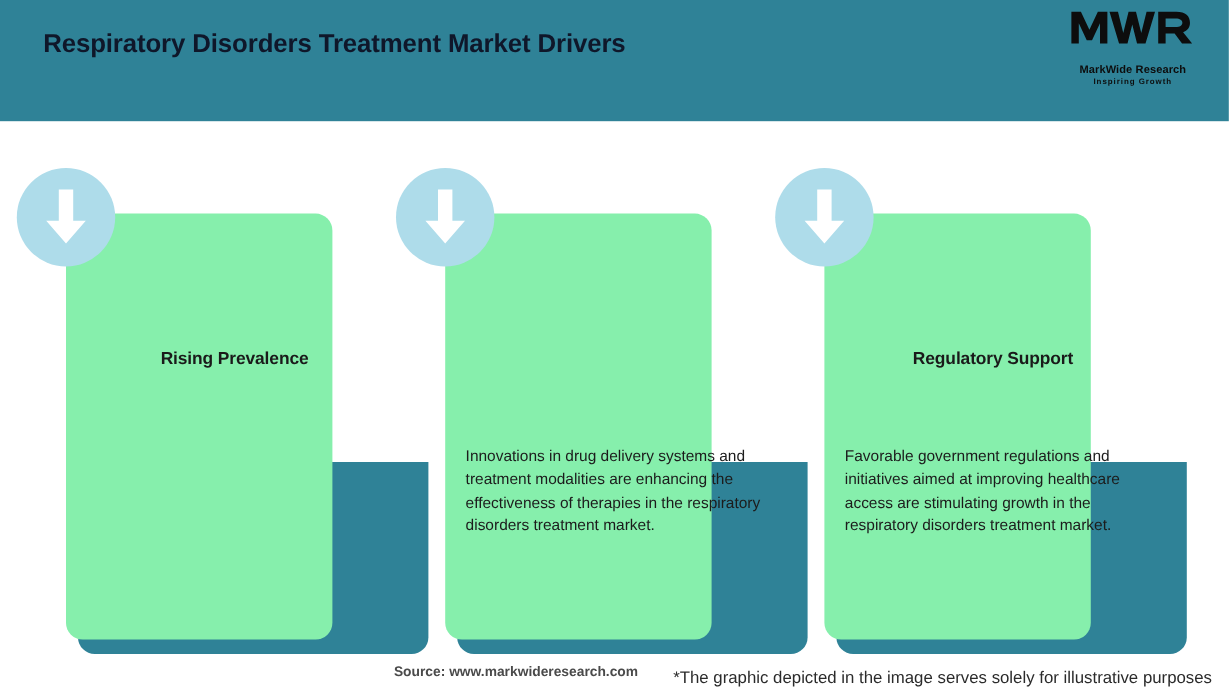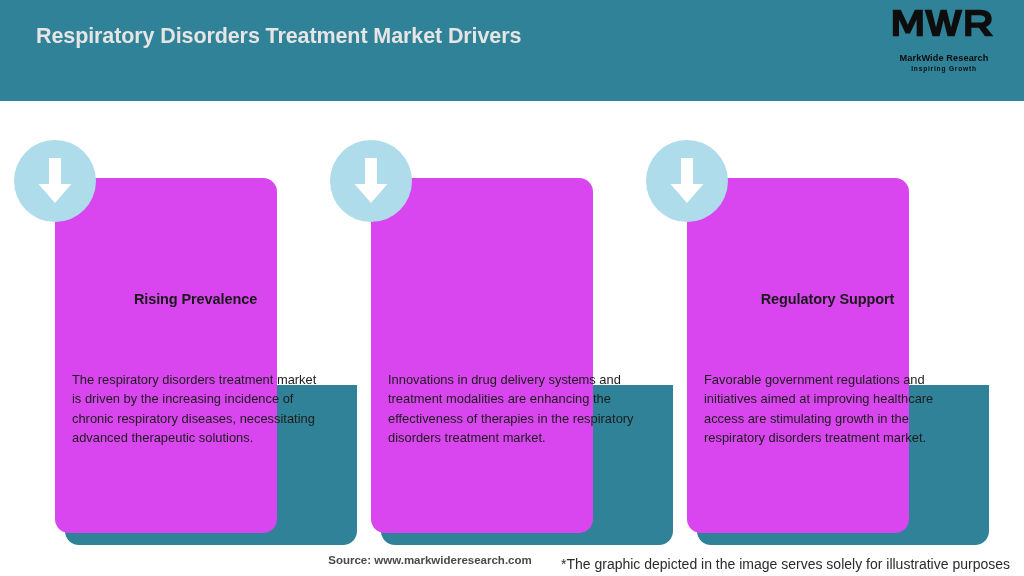--- a/index.html
+++ b/index.html
@@ -25,21 +25,21 @@
     height: 101px;
     background: #2F8297;
     box-sizing: border-box;
   }
   .header-title {
     position: absolute;
     left: 36px;
     top: 24px;
     font-size: 21.5px;
     font-weight: bold;
-    color: #e5e5e5;
+    color: #0f172a;
     letter-spacing: -0.1px;
     white-space: nowrap;
   }
 
   
   .logo {
     position: absolute;
     right: 22px;
     top: 8px;
     width: 116px;
@@ -89,21 +89,21 @@
     height: 160px;
     background: #2F8297;
     border-radius: 0 0 14px 14px;
   }
   .card-face {
     position: absolute;
     left: 0;
     top: 38px;
     width: 222px;
     height: 355px;
-    background: #d946ef;
+    background: #86efac;
     border-radius: 14px;
     box-sizing: border-box;
     padding: 4px 17px;
   }
   .card-icon {
     position: absolute;
     left: 50%;
     top: 0;
     width: 82px;
     height: 82px;
@@ -182,21 +182,20 @@
     <span class="logo-tag">Inspiring Growth</span>
   </div>
 </div>
 
 <div class="cards">
 
   <div class="card-wrap" style="left:55px;">
     <div class="card-shadow"></div>
     <div class="card-face">
       <div class="card-title">Rising Prevalence</div>
-      <div class="card-body">The respiratory disorders treatment market is driven by the increasing incidence of chronic respiratory diseases, necessitating advanced therapeutic solutions.</div>
     </div>
     <div class="card-icon">
       <svg width="38" height="48" viewBox="0 0 38 48">
         <path d="M13 1 L25 1 L25 27 L35.5 27 L19 46 L2.5 27 L13 27 Z" fill="#FFFFFF"></path>
       </svg>
     </div>
   </div>
 
   <div class="card-wrap" style="left:371px;">
     <div class="card-shadow"></div>

